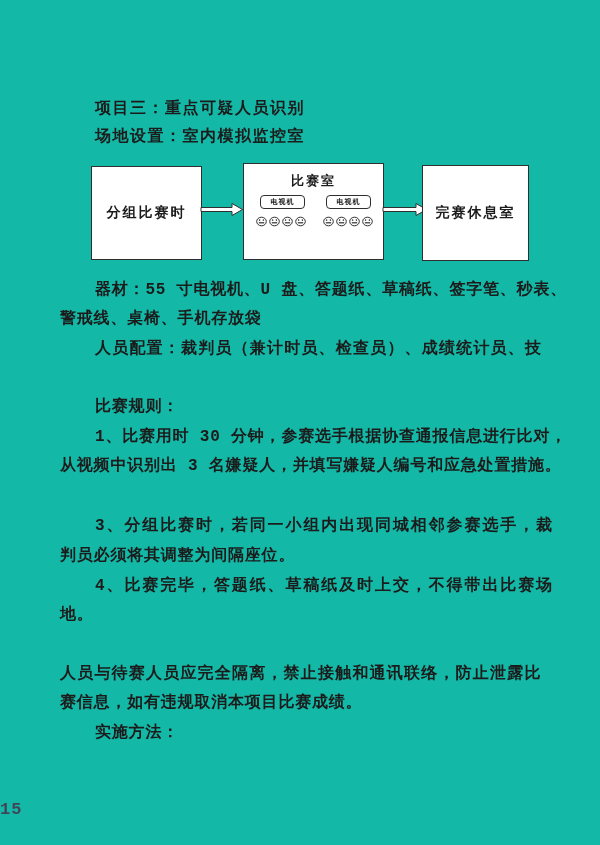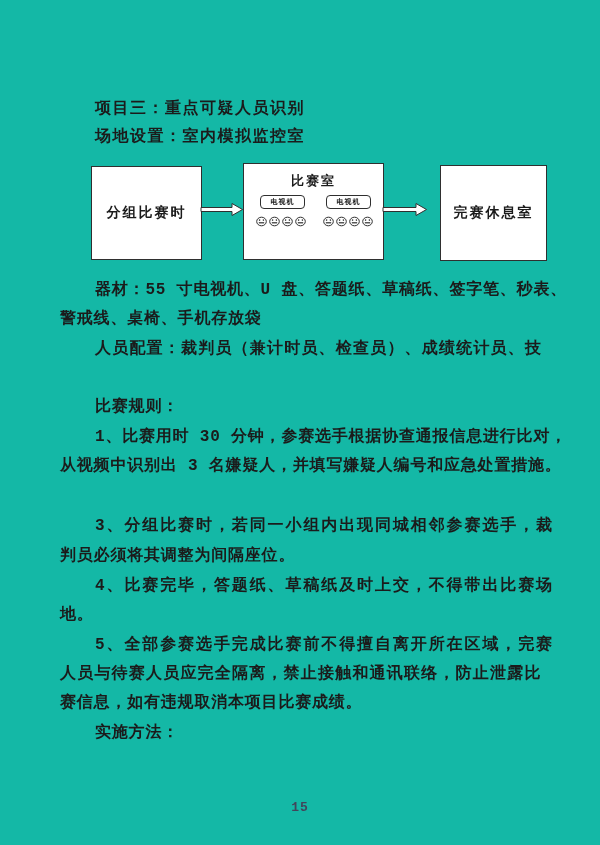--- a/index.html
+++ b/index.html
@@ -13,21 +13,21 @@
   .t1{top:98px;}
   .t2{top:126px;}
 
   
   .dbox{
     position:absolute;border:1.5px solid #2f2f2f;background:#fff;box-sizing:border-box;
     display:flex;align-items:center;justify-content:center;
   }
   .box-left{left:91px;top:166px;width:111px;height:94px;}
   .box-mid{left:243px;top:163px;width:141px;height:97px;display:block;}
-  .box-right{left:440px;top:165px;width:107px;height:96px;}
+  .box-right{left:422px;top:165px;width:107px;height:96px;}
   .room-label{font-size:14px;font-weight:bold;letter-spacing:2px;white-space:nowrap;}
   .mid-title{
     position:absolute;left:0;top:8px;width:100%;text-align:center;
     font-size:13px;font-weight:bold;letter-spacing:2px;
   }
   .tv{
     position:absolute;top:31px;width:45px;height:14px;border:1px solid #2f2f2f;border-radius:4px;
     box-sizing:border-box;display:flex;align-items:center;justify-content:center;
     font-size:7px;font-weight:bold;letter-spacing:1px;white-space:nowrap;overflow:hidden;
   }
@@ -47,22 +47,22 @@
   .l-ind{left:95px;}
   .l-flush{left:60px;}
   .med{letter-spacing:1.2px;}
   .wide{letter-spacing:1.9px;}
   .y0{top:279px;}  .y1{top:308px;}  .y2{top:338px;}  .y3{top:366px;}
   .y4{top:396px;}  .y5{top:426px;}  .y6{top:455px;}  .y7{top:485px;}
   .y8{top:515px;}  .y9{top:545px;}  .y10{top:575px;} .y11{top:604px;}
   .y12{top:634px;} .y13{top:663px;} .y14{top:692px;} .y15{top:722px;}
 
   .page-number{
-    position:absolute;left:0;top:800px;width:100%;text-align:center;
-    font-size:13px;font-weight:bold;color:#42455a;letter-spacing:1px;
+    position:absolute;left:0;top:800px;width:100%;
+    font-size:17px;font-weight:bold;color:#42455a;letter-spacing:1px;
   }
 </style>
 </head>
 <body>
 
 <div class="page">
 
   <div class="title-line t1">项目三：重点可疑人员识别</div>
   <div class="title-line t2">场地设置：室内模拟监控室</div>
 
@@ -150,19 +150,18 @@
   <div class="ln l-ind y0">器材：55 寸电视机、U 盘、答题纸、草稿纸、签字笔、秒表、</div>
   <div class="ln l-flush y1">警戒线、桌椅、手机存放袋</div>
   <div class="ln l-ind y2 med">人员配置：裁判员（兼计时员、检查员）、成绩统计员、技</div>
   <div class="ln l-ind y4">比赛规则：</div>
   <div class="ln l-ind y5">1、比赛用时 30 分钟，参赛选手根据协查通报信息进行比对，</div>
   <div class="ln l-flush y6">从视频中识别出 3 名嫌疑人，并填写嫌疑人编号和应急处置措施。</div>
   <div class="ln l-ind y8 wide">3、分组比赛时，若同一小组内出现同城相邻参赛选手，裁</div>
   <div class="ln l-flush y9">判员必须将其调整为间隔座位。</div>
   <div class="ln l-ind y10 wide">4、比赛完毕，答题纸、草稿纸及时上交，不得带出比赛场</div>
   <div class="ln l-flush y11">地。</div>
-  <div class="ln l-ind y12 wide">5、全部参赛选手完成比赛前不得擅自离开所在区域，完赛</div>
   <div class="ln l-flush y13 med">人员与待赛人员应完全隔离，禁止接触和通讯联络，防止泄露比</div>
   <div class="ln l-flush y14">赛信息，如有违规取消本项目比赛成绩。</div>
   <div class="ln l-ind y15">实施方法：</div>
 
   <div class="page-number">15</div>
 </div>
 
 </body></html>

